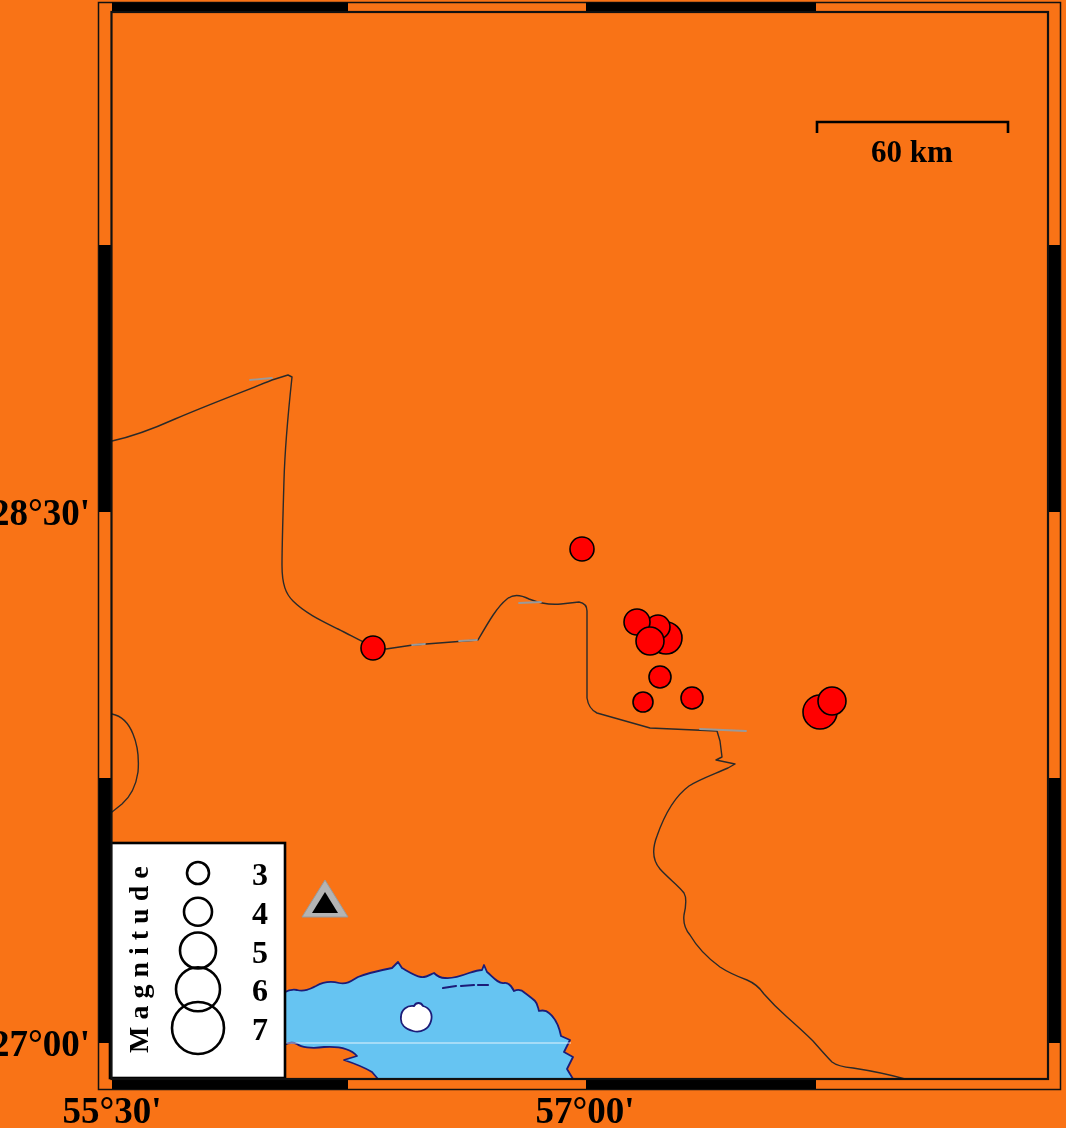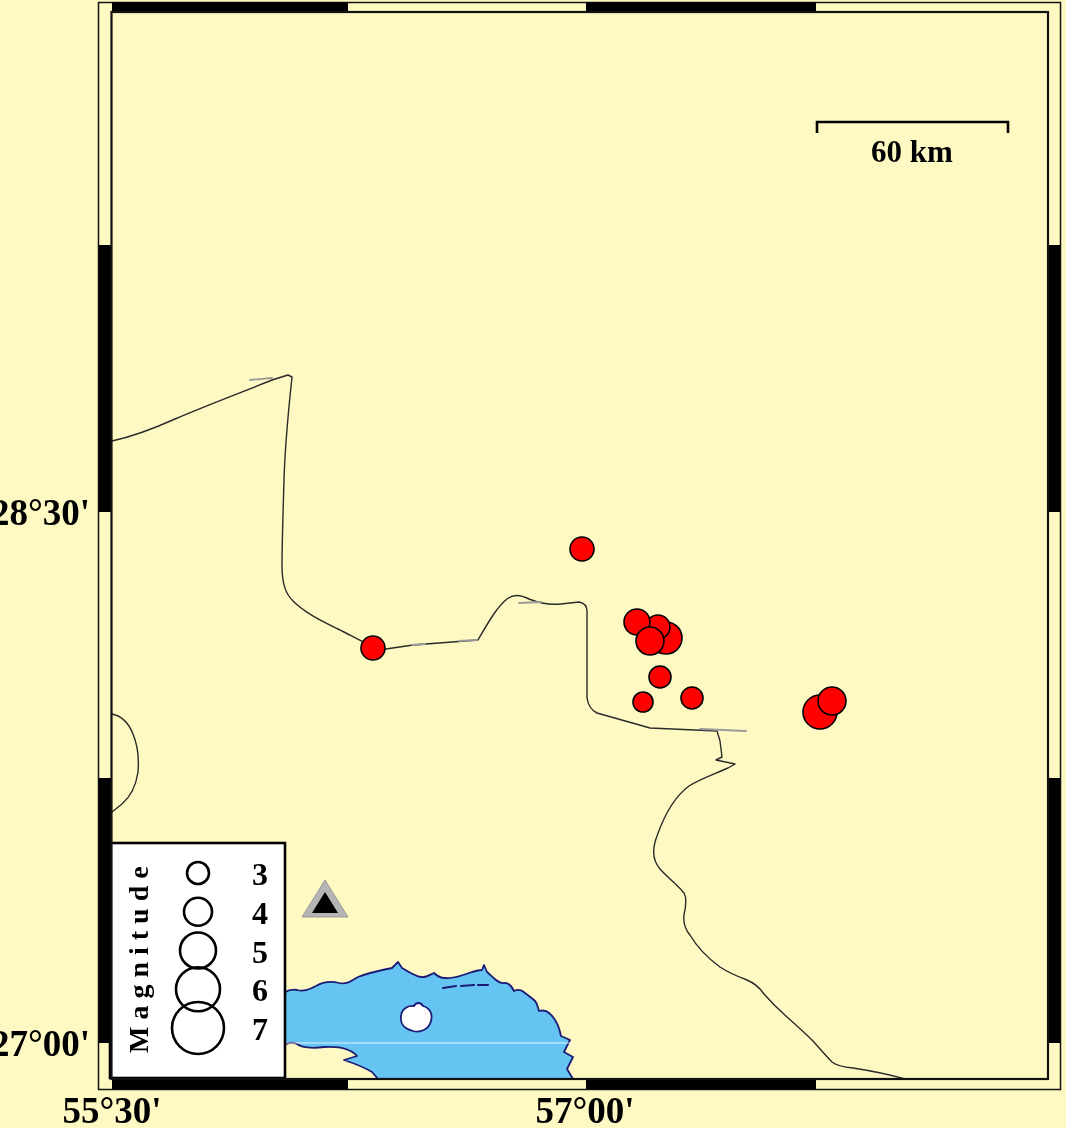--- a/index.html
+++ b/index.html
@@ -1,16 +1,16 @@
 <!DOCTYPE html>
 <html><head>
 <meta charset="utf-8">
 <style>
   html,body{margin:0;padding:0;background:#ffffff;}
-  #page{position:relative;width:1066px;height:1128px;background:#fef9c3;
+  #page{position:relative;width:1066px;height:1128px;background:#f97316;
         font-family:"Liberation Serif","DejaVu Serif",serif;}
   svg{display:block;}
   .frame-line{fill:none;stroke:#111111;}
   .frame-black{fill:#000000;stroke:none;}
   .coast{fill:none;stroke:#2a2a2a;stroke-width:1.4;stroke-linejoin:round;stroke-linecap:round;}
   .gray-seg{fill:none;stroke:#9a9a9a;stroke-width:1.8;stroke-linecap:round;}
   .sea{fill:#66c4f2;stroke:#1c1c78;stroke-width:1.8;stroke-linejoin:round;}
   .island{fill:#ffffff;stroke:#1c1c78;stroke-width:1.8;}
   .sea-dash{fill:none;stroke:#1c1c78;stroke-width:2.2;stroke-linecap:round;}
   .sea-gridline{stroke:rgba(255,255,255,0.55);stroke-width:1.6;}

